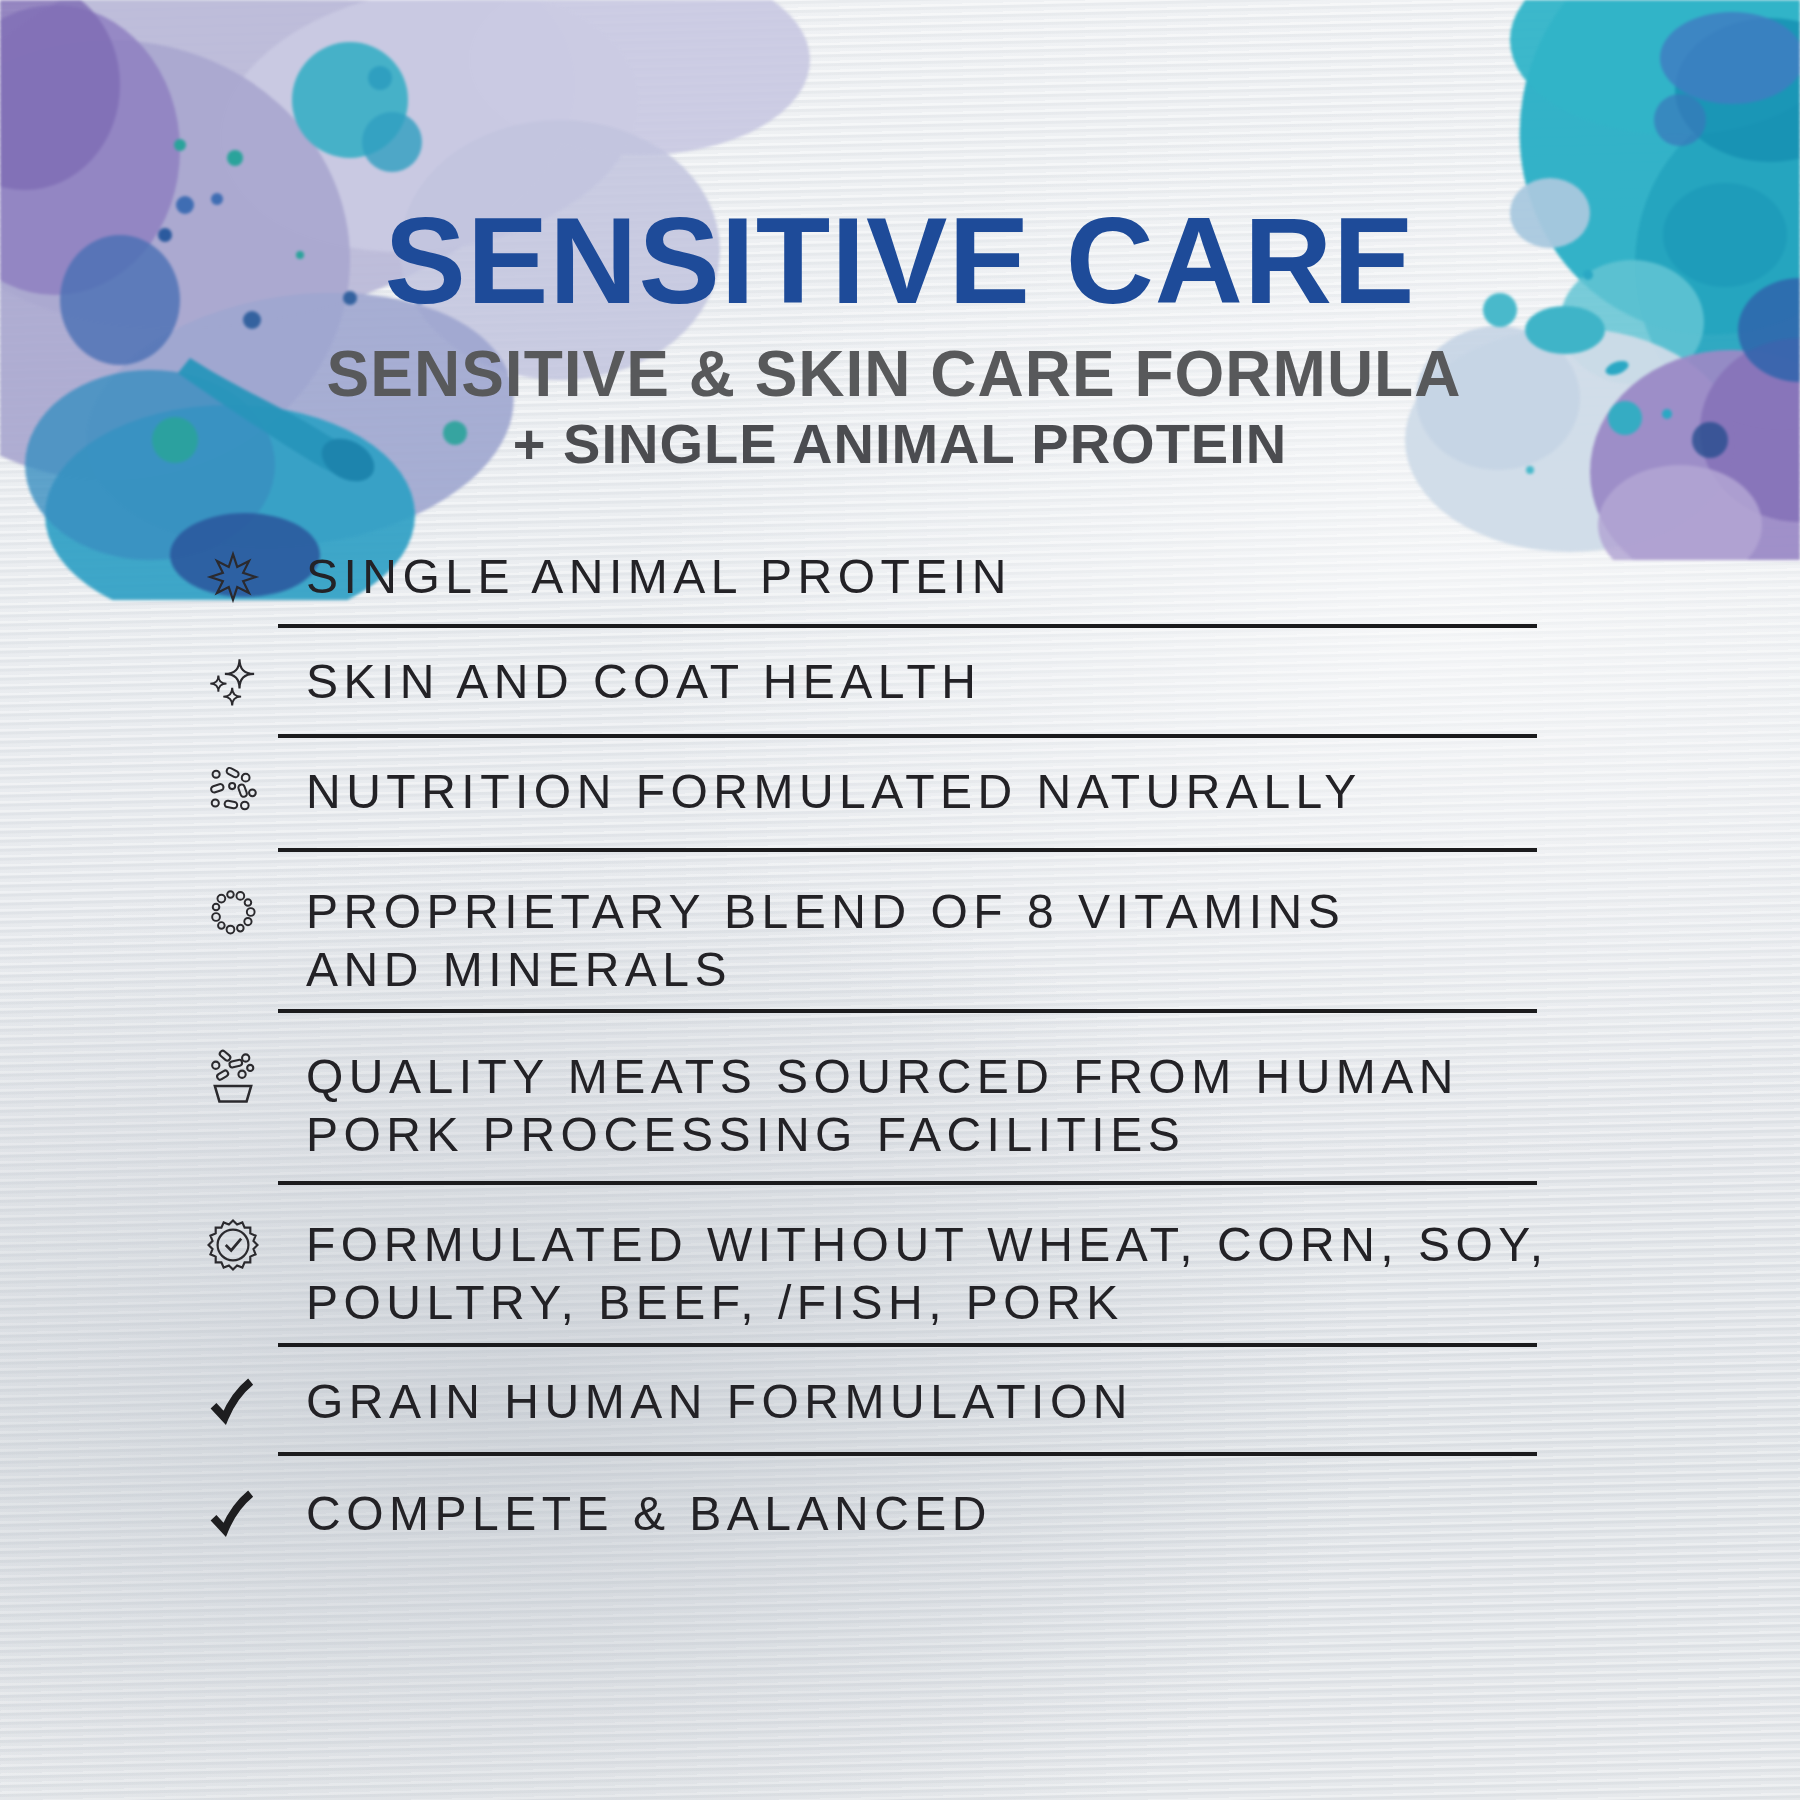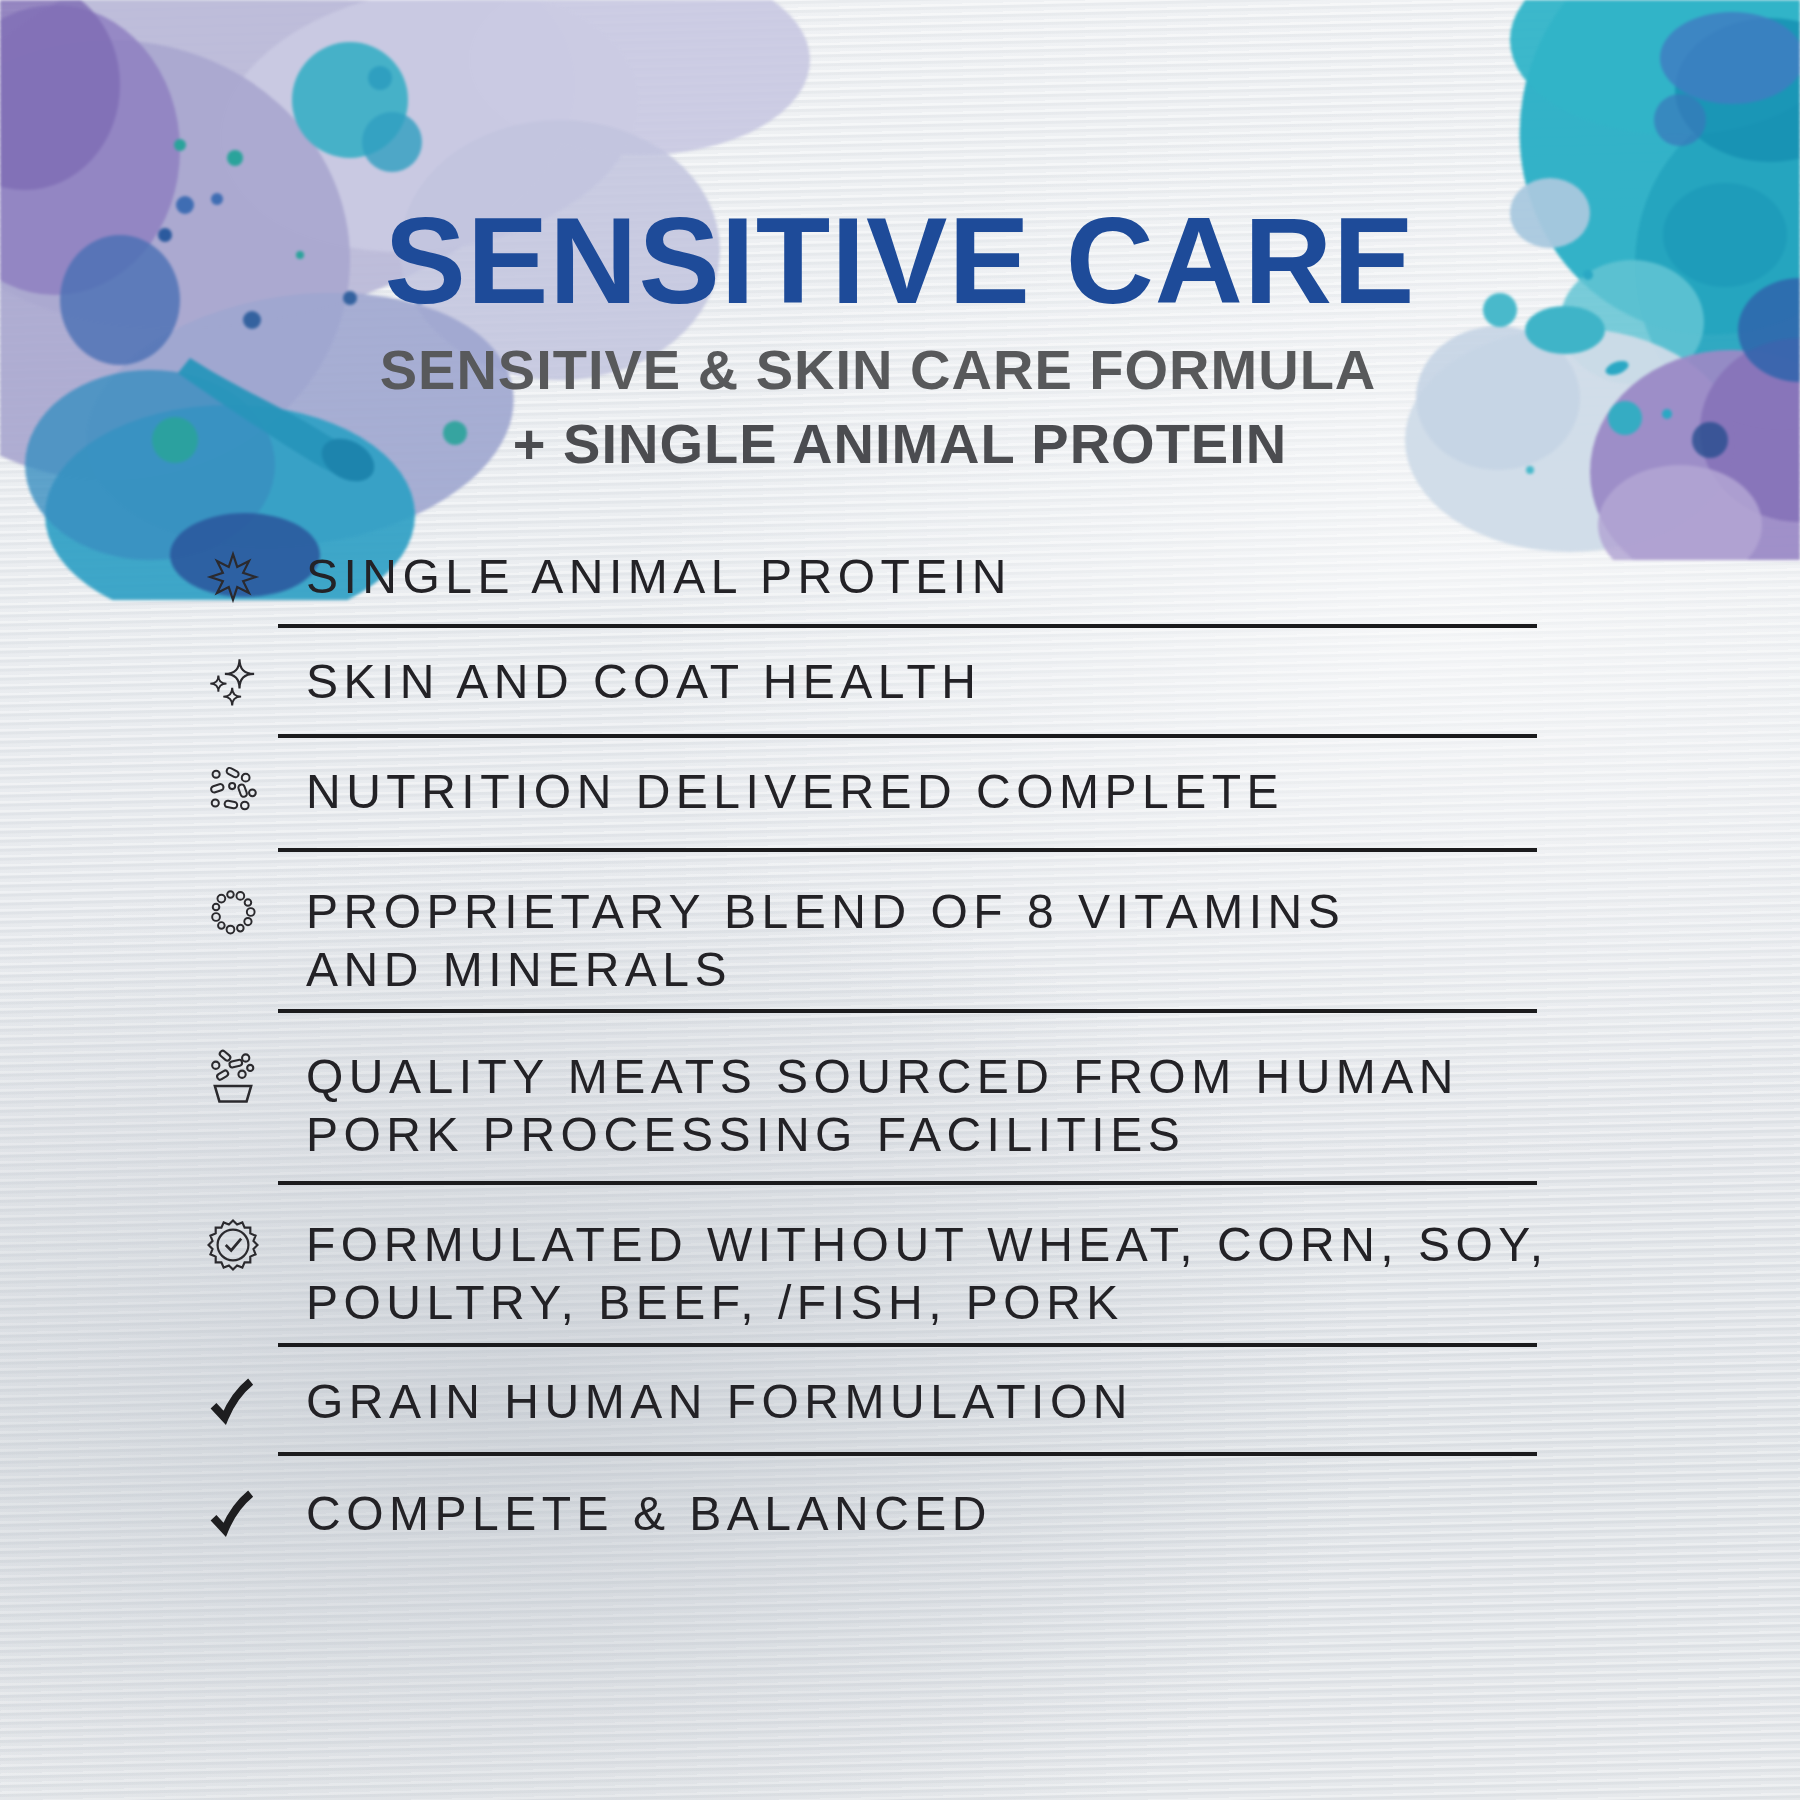--- a/index.html
+++ b/index.html
@@ -20,23 +20,23 @@
   .splash{position:absolute;filter:blur(1.6px);}
   .splash svg{display:block;}
 
   .title{
     position:absolute;top:200px;left:0;width:1800px;
     text-align:center;line-height:1;
     font-size:122px;font-weight:700;letter-spacing:1px;
     color:#1e4b99;
   }
   .subtitle1{
-    position:absolute;top:342px;left:0;width:1756px;
+    position:absolute;top:342px;left:16px;width:1756px;
     text-align:center;line-height:1;
-    font-size:56px;font-weight:700;letter-spacing:1px;
+    font-size:64px;font-weight:700;letter-spacing:1px;
     color:#58595b;
   }
   .subtitle2{
     position:absolute;top:416px;left:0;width:1800px;
     text-align:center;line-height:1;
     font-size:56px;font-weight:700;letter-spacing:1px;
     color:#4b4c50;
   }
 
   .row{
@@ -162,21 +162,21 @@
         <circle class="ic" stroke-width="2.4" cx="47" cy="15" r="4.6"></circle>
         <rect class="ic" stroke-width="2.4" x="6" y="24" width="15" height="7.5" rx="3.7" transform="rotate(-18 13 28)"></rect>
         <circle class="ic" stroke-width="2.4" cx="31" cy="25" r="3.6"></circle>
         <rect class="ic" stroke-width="2.4" x="36" y="26" width="15" height="7.5" rx="3.7" transform="rotate(70 43 30)"></rect>
         <circle class="ic" stroke-width="2.4" cx="55" cy="33" r="4"></circle>
         <circle class="ic" stroke-width="2.4" cx="11" cy="45" r="4.2"></circle>
         <rect class="ic" stroke-width="2.4" x="22" y="43" width="15" height="7.5" rx="3.7" transform="rotate(10 29 47)"></rect>
         <circle class="ic" stroke-width="2.4" cx="46" cy="48" r="4.5"></circle>
       </svg>
     </div>
-    <div class="row-text">NUTRITION DELIVERED COMPLETE</div>
+    <div class="row-text">NUTRITION FORMULATED NATURALLY</div>
   </div>
   <div class="sep" style="top:848px"></div>
 
   <div class="row" style="top:883px">
     <div class="icon-box">
       <svg width="54" height="54" viewBox="0 0 64 64">
         <circle class="ic" stroke-width="2.3" cx="53" cy="32" r="4.6"></circle>
         <circle class="ic" stroke-width="2.3" cx="49.7" cy="20.7" r="3.9"></circle>
         <circle class="ic" stroke-width="2.3" cx="40.7" cy="12.9" r="4.6"></circle>
         <circle class="ic" stroke-width="2.3" cx="29" cy="11.2" r="3.9"></circle>

